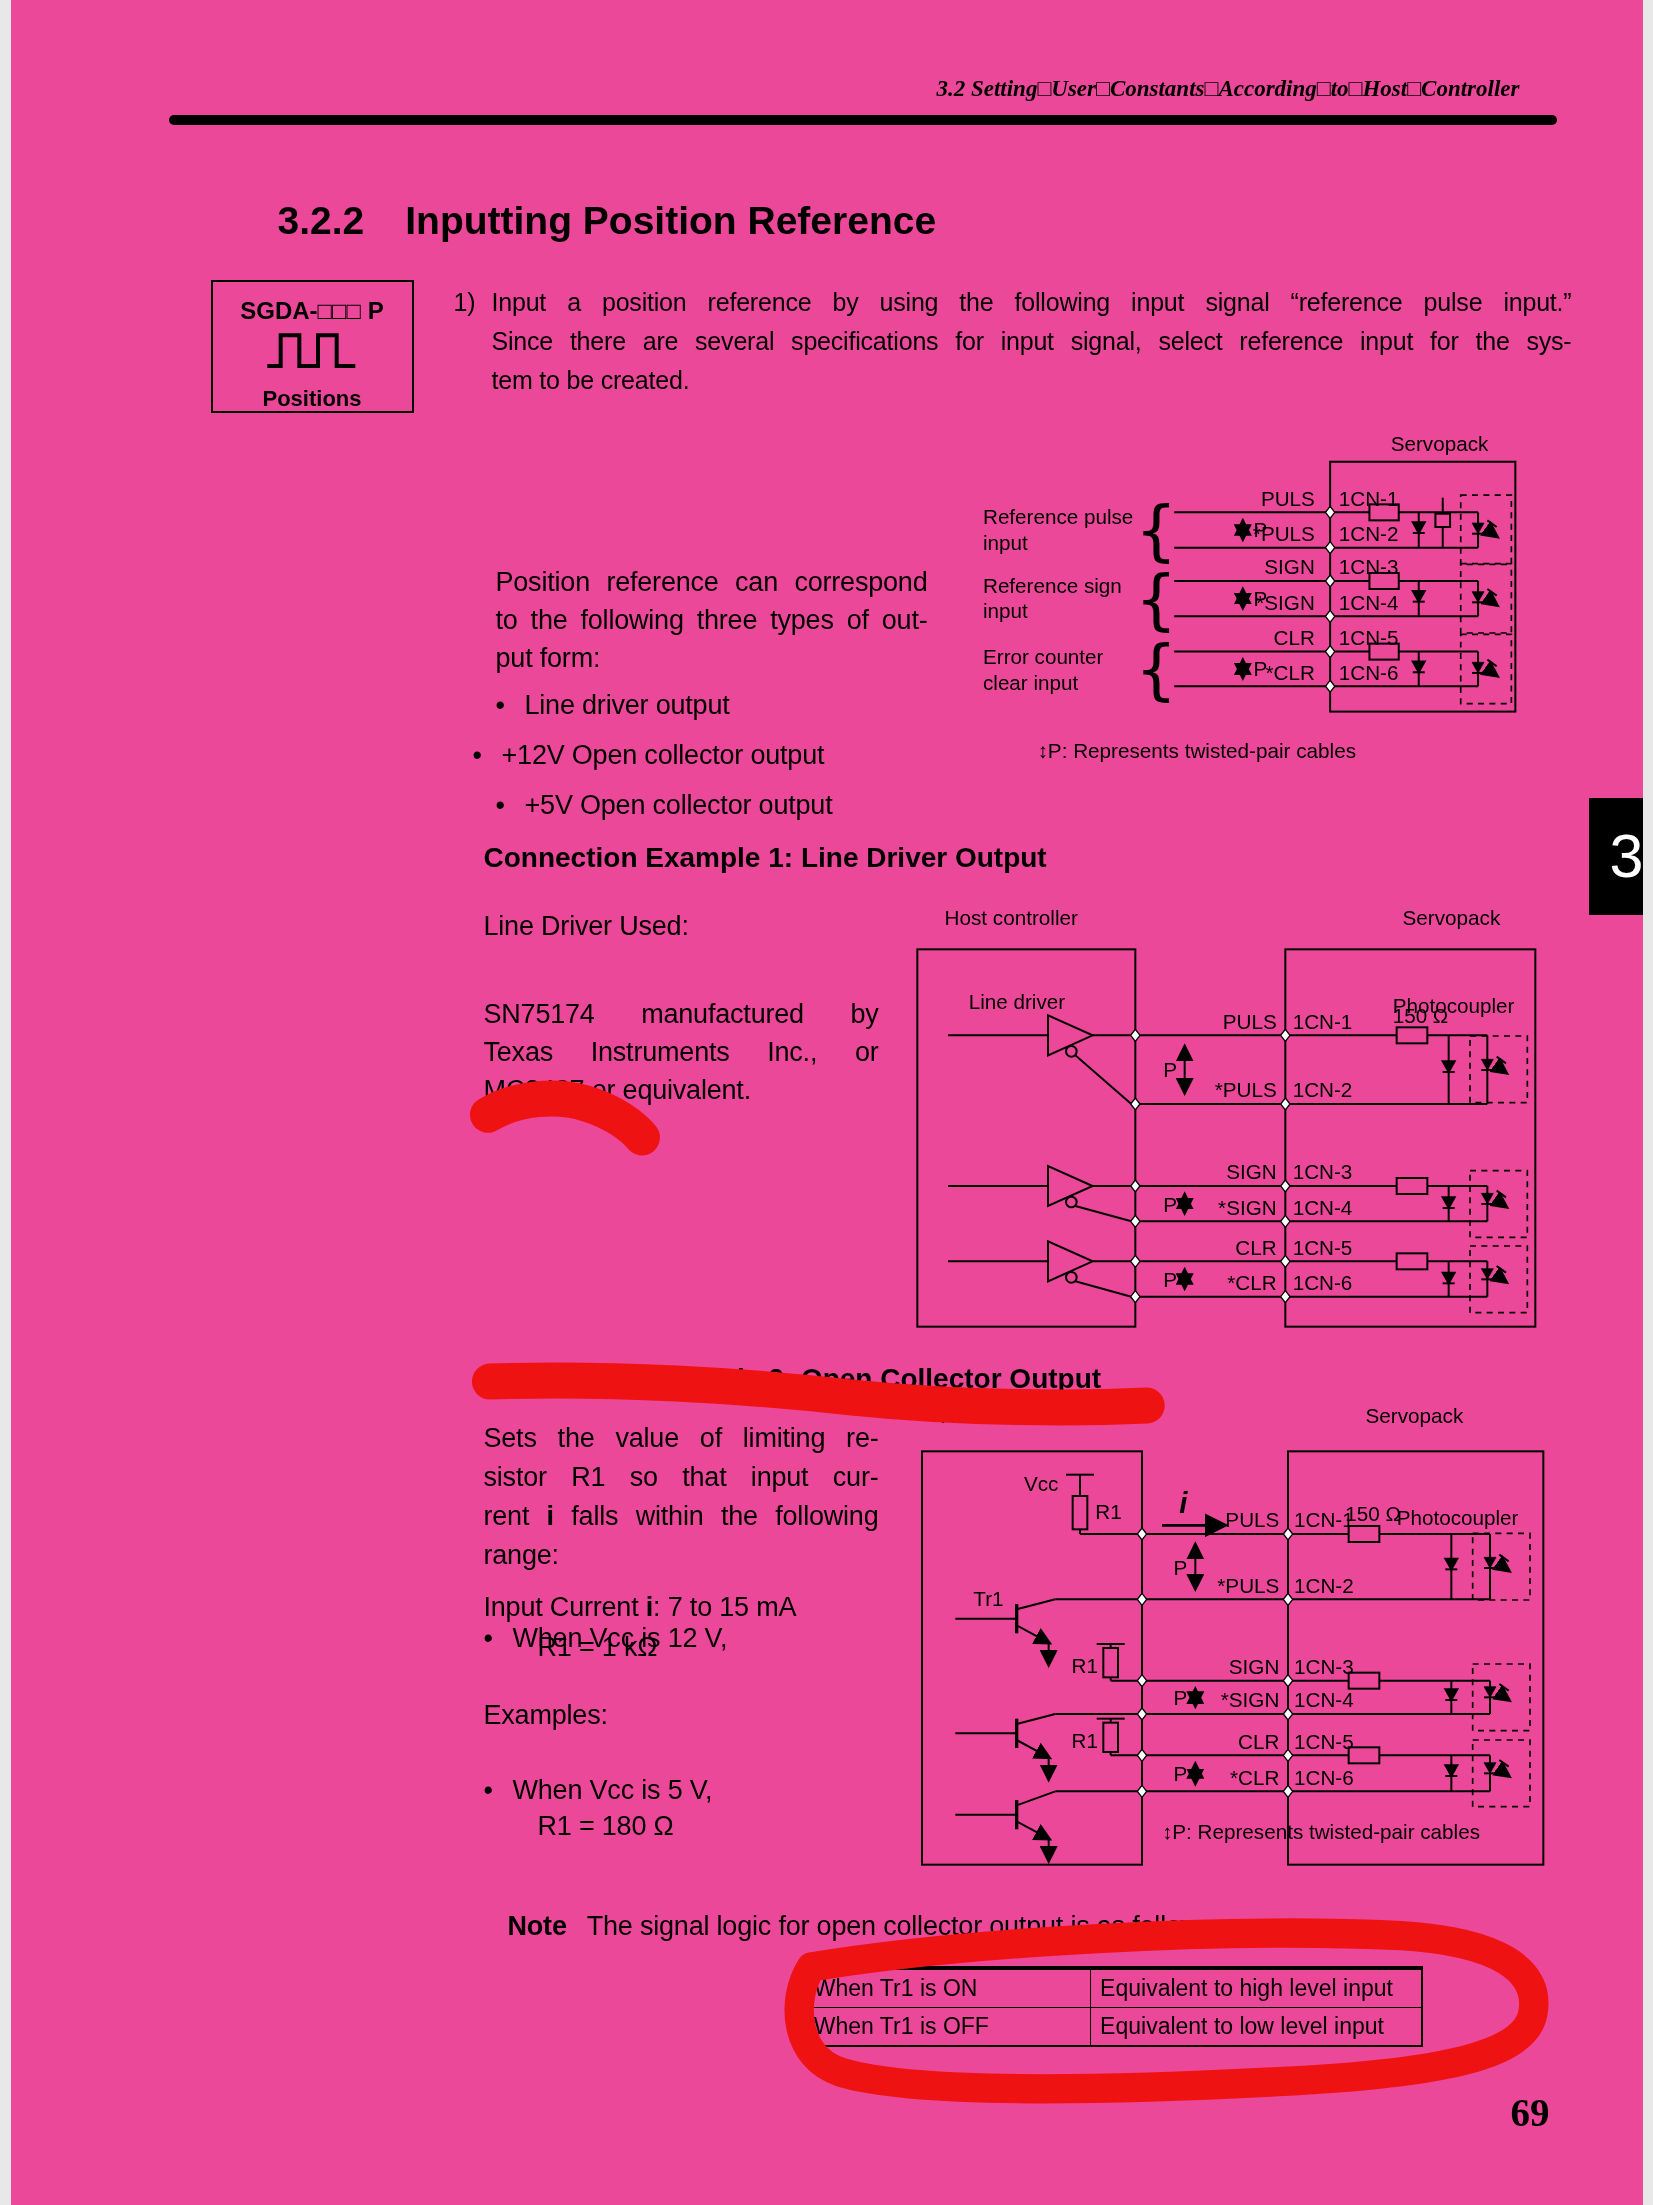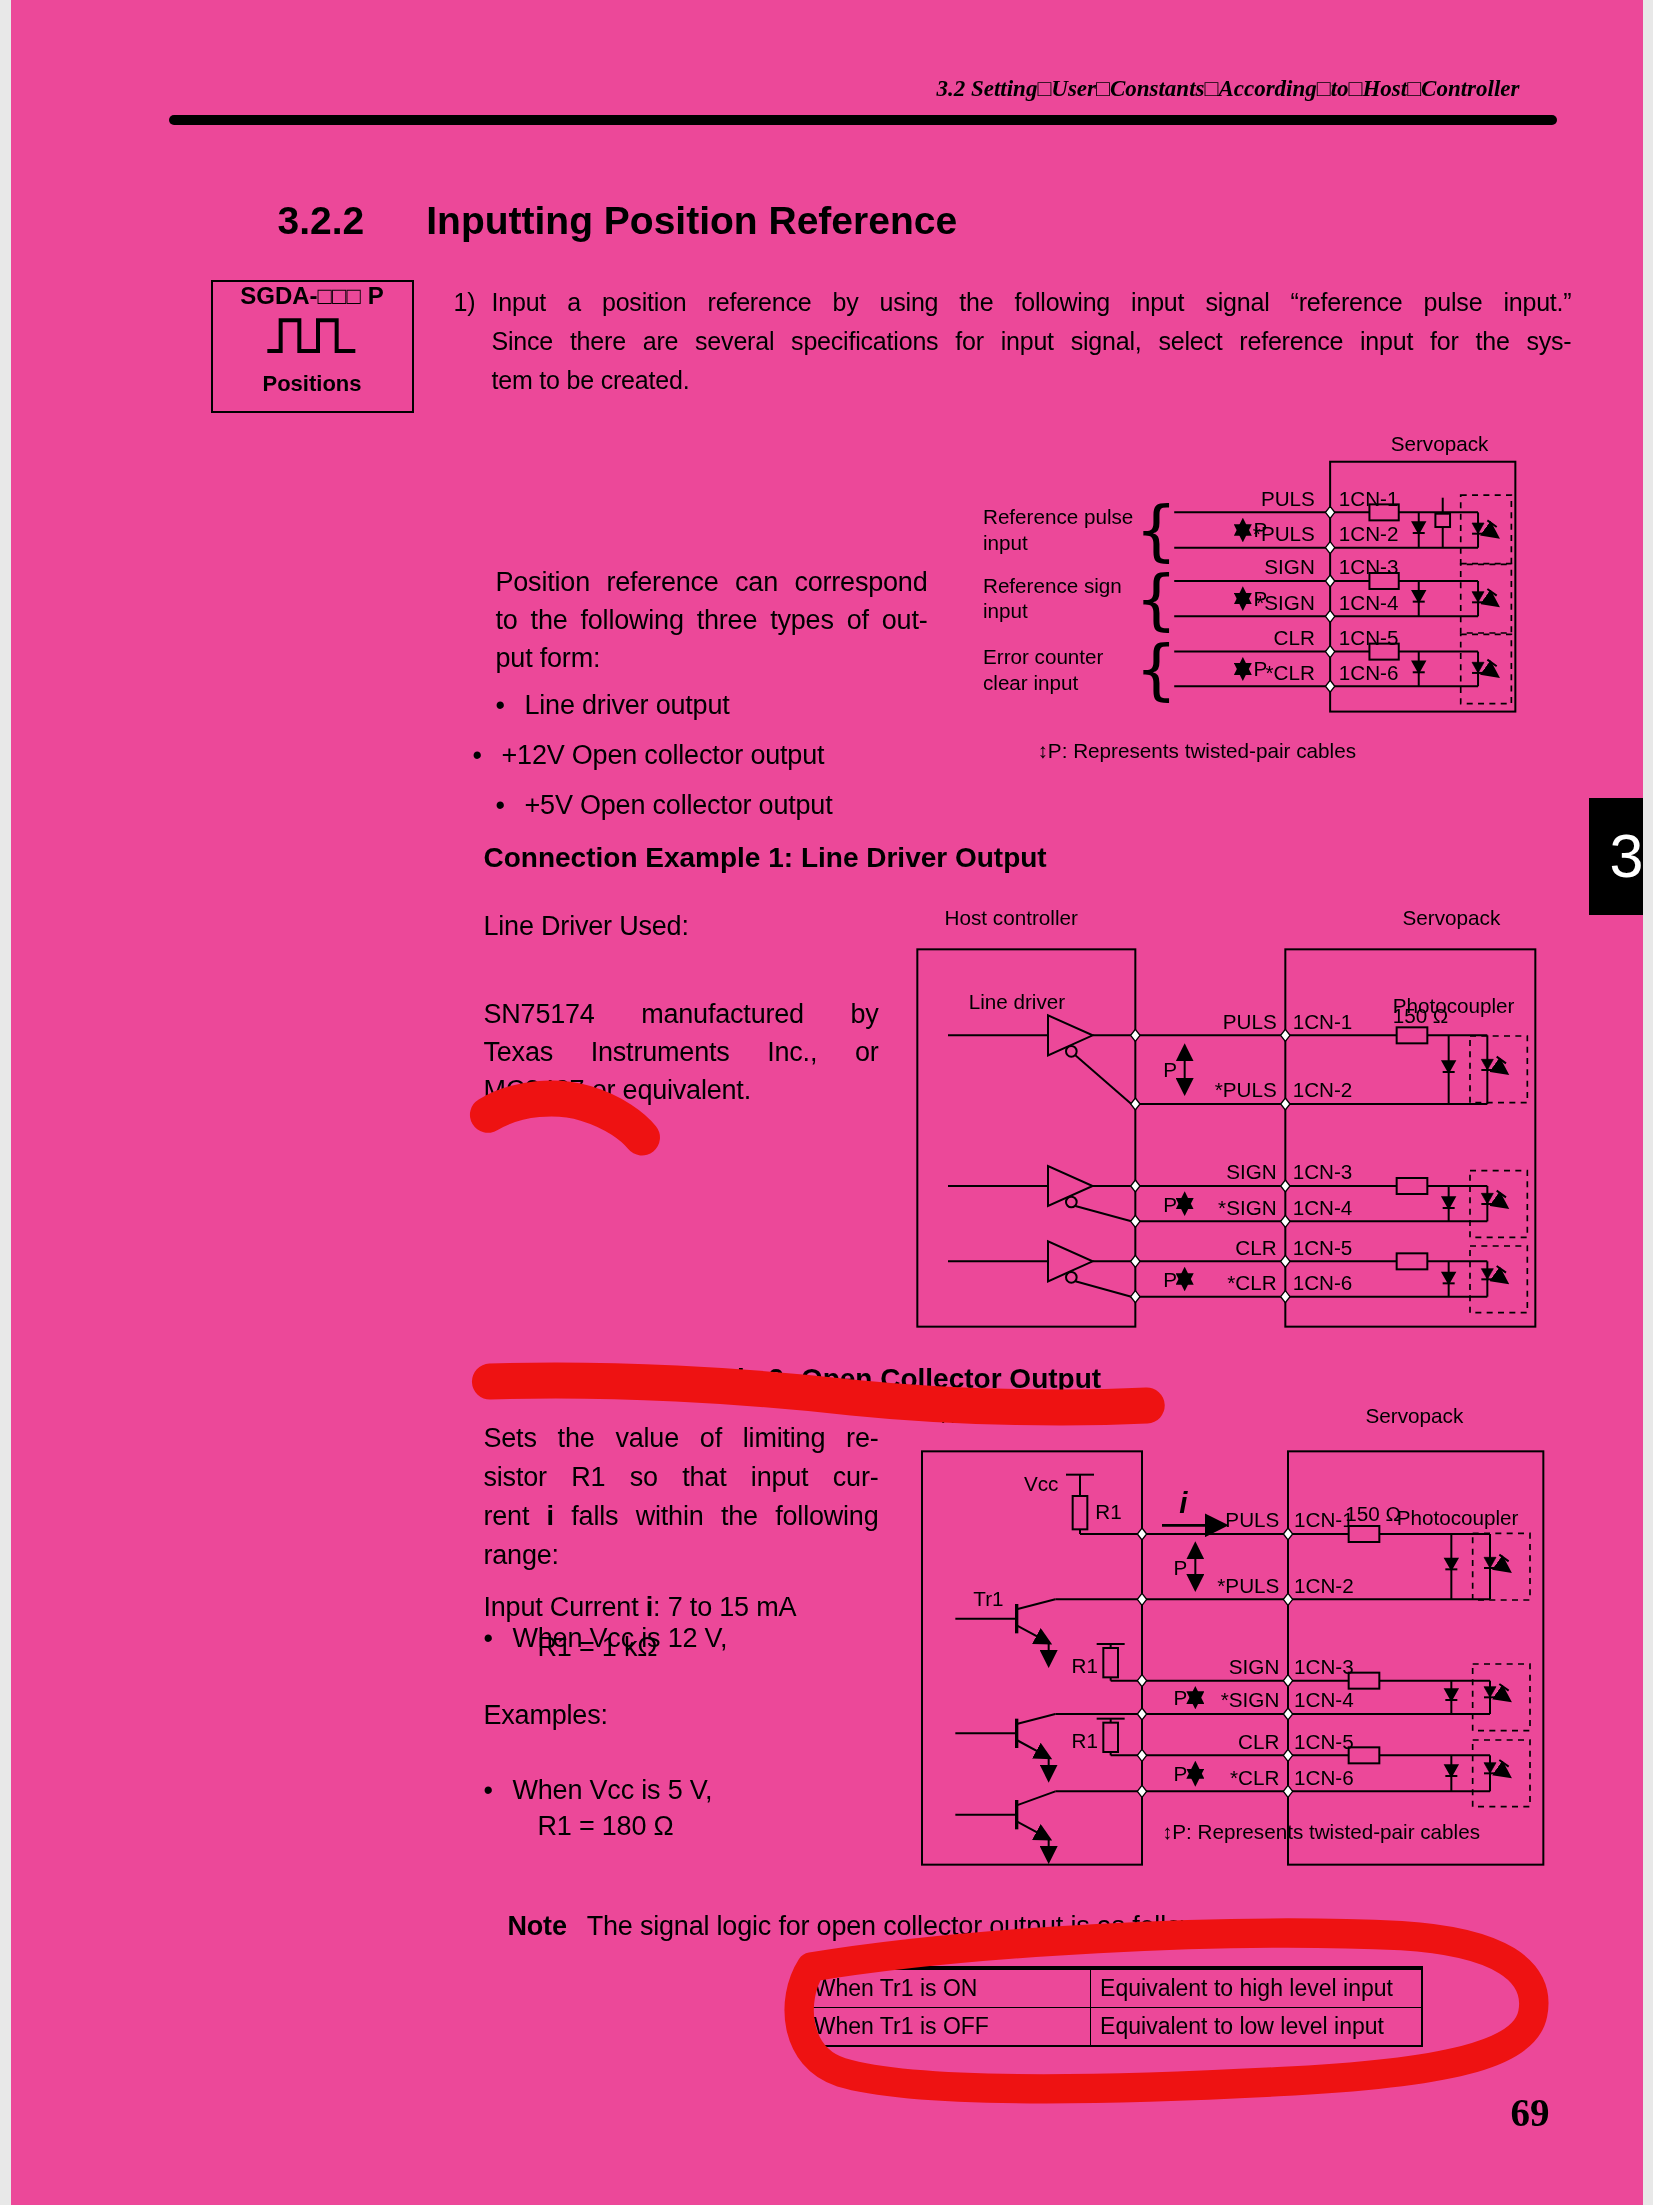--- a/index.html
+++ b/index.html
@@ -4,27 +4,27 @@
 <style>
   html,body{margin:0;padding:0;background:#e8e8e8}
   .page{position:relative;width:1632px;height:2205px;background:#ec4899;color:#000;
         font-family:"Liberation Sans",sans-serif;overflow:hidden;margin:0 auto}
   .abs{position:absolute}
   .b{font-weight:bold}
   .just{text-align:justify;text-align-last:justify}
   .hdr{font:bold italic 23px "Liberation Serif",serif;white-space:nowrap}
   .rule{background:#000;border-radius:5.3px;height:10px}
   .title{font:bold 39px "Liberation Sans",sans-serif;white-space:nowrap}
-  .title .num{margin-right:62px}
+  .title .num{margin-right:41px}
   .body40{font-size:27px;line-height:38px;letter-spacing:-0.2px}
   .body37{font-size:25px;line-height:39px;letter-spacing:-0.2px}
   .h2{font:bold 28px "Liberation Sans",sans-serif;white-space:nowrap}
   .dlabel{font-size:20.7px;white-space:nowrap}
   .modelbox{width:203px;height:133px;border:2.7px solid #000;box-sizing:border-box;text-align:center}
-  .modelbox .model{font:bold 24px "Liberation Sans",sans-serif;margin-top:0}
+  .modelbox .model{font:bold 24px "Liberation Sans",sans-serif;margin-top:15px}
   .modelbox .cap{font:bold 22px "Liberation Sans",sans-serif;margin-top:12px}
   .bullet .dot{display:inline-block;width:29px}
   .note40{font-size:27px;letter-spacing:-0.2px;white-space:nowrap}
   .note40 .lbl{font-weight:bold;margin-right:20px}
   table.logic{border-collapse:collapse;table-layout:fixed;width:620px;
               border:2px solid #000;border-top:4px solid #000;border-bottom:2.7px solid #000}
   table.logic td{border:1.3px solid #000;height:35px;font-size:23px;padding-left:9.3px;vertical-align:middle}
   table.logic td.c1{width:275px}
   .tab3{background:#000;color:#fff;width:76px;height:117px;text-align:center;line-height:117px;
         font-size:61px;font-family:"Liberation Sans",sans-serif}

